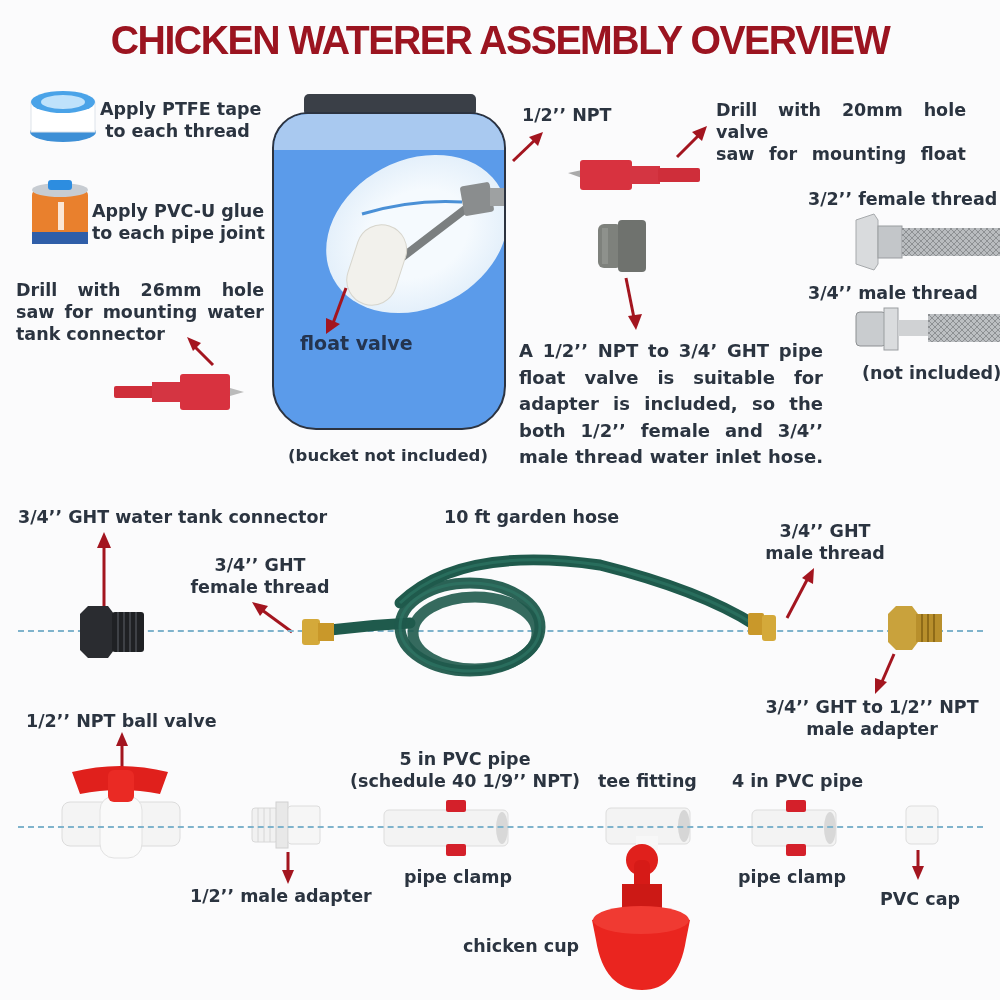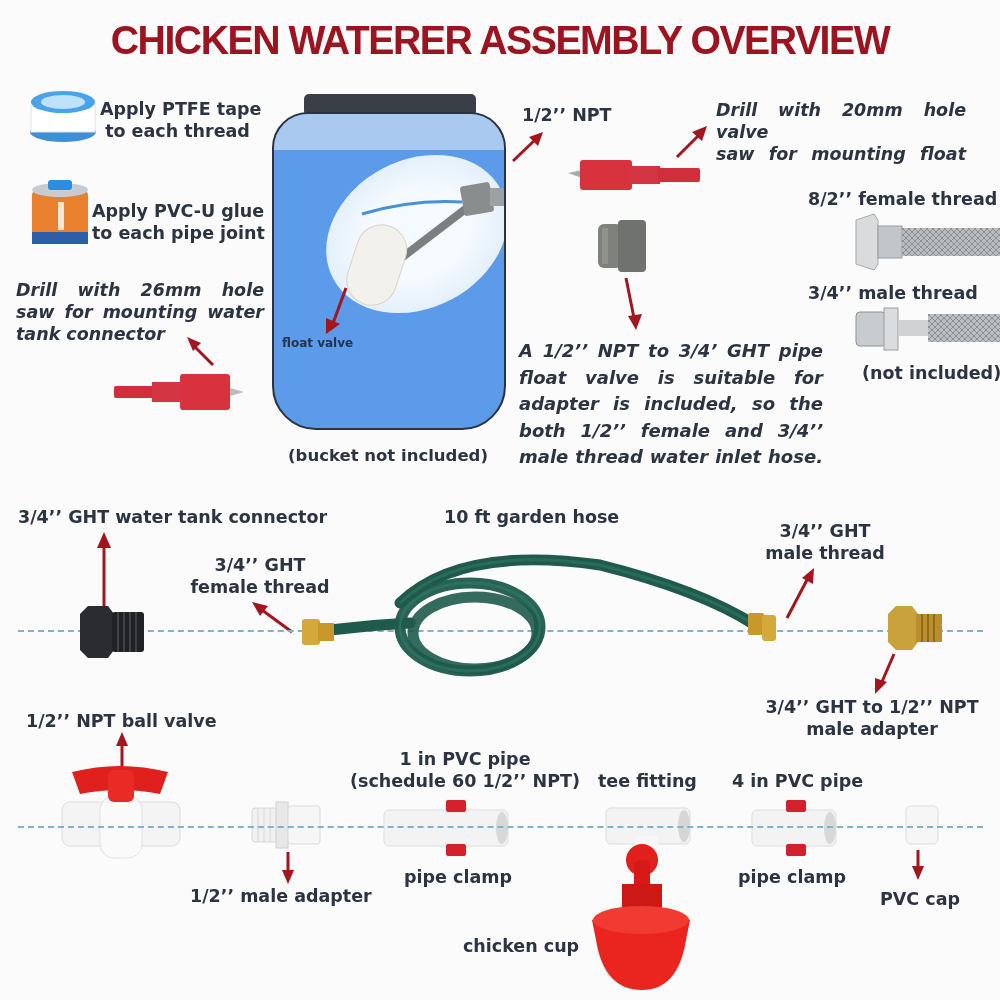--- a/index.html
+++ b/index.html
@@ -3,21 +3,21 @@
 <meta charset="utf-8">
 <style>
   html, body { margin:0; padding:0; }
   body { width:1000px; height:1000px; background:#fbfbfc; position:relative; overflow:hidden;
          font-family:"DejaVu Sans", sans-serif; color:#2b3440; }
   .abs { position:absolute; }
   .title { left:0; top:18px; width:1000px; text-align:center; font-family:"Liberation Sans", sans-serif;
            font-weight:bold; font-size:40px; color:#9b1420; letter-spacing:-1.5px; transform:scaleX(0.98); }
   .lbl { font-weight:bold; font-size:17.5px; line-height:22px; color:#2b3440; white-space:nowrap; }
   .c { text-align:center; }
-  .just { text-align:justify; text-align-last:justify; white-space:normal;font-style:italic; }
+  .just { text-align:justify; text-align-last:justify; white-space:normal; }
   .just span { display:block; text-align:justify; text-align-last:justify; }
   .dash { height:0; border-top:2px dashed #7fb3cc; }
   svg { position:absolute; overflow:visible; }
 </style>
 </head>
 <body>
 
 <div class="abs title">CHICKEN WATERER ASSEMBLY OVERVIEW</div>
 
 <svg style="left:28px;top:88px" width="70" height="56" viewBox="0 0 70 56">
@@ -70,21 +70,21 @@
     <path d="M20 50 Q70 35 120 38" stroke="#4a90d6" stroke-width="3" fill="none"></path>
     <line x1="45" y1="105" x2="130" y2="40" stroke="#7b7f80" stroke-width="8" stroke-linecap="round"></line>
     <rect x="120" y="20" width="30" height="30" rx="3" fill="#8a8d8e" transform="rotate(-10 135 35)"></rect>
     <rect x="148" y="24" width="14" height="18" fill="#9ea1a2"></rect>
     <rect x="10" y="60" width="50" height="82" rx="25" fill="#f2f1ec" stroke="#d7d5cc" transform="rotate(18 35 100)"></rect>
   </svg>
   <svg style="left:50px;top:192px" width="30" height="52">
     <line x1="24" y1="2" x2="10" y2="40" stroke="#a3151f" stroke-width="3"></line>
     <polygon points="4,48 4,32 18,38" fill="#a3151f"></polygon>
   </svg>
-  <div class="abs lbl" style="left:10px;top:238px;font-size:12px;color:#24344f">float valve</div>
+  <div class="abs lbl" style="left:28px;top:238px;font-size:19px;color:#24344f">float valve</div>
 </div>
 <div class="abs lbl c" style="left:272px;top:445px;width:232px;font-size:16.5px">(bucket not included)</div>
 
 <svg style="left:510px;top:130px" width="36" height="34">
   <line x1="3" y1="31" x2="26" y2="9" stroke="#a3151f" stroke-width="3"></line>
   <polygon points="33,2 28,16 19,7" fill="#a3151f"></polygon>
 </svg>
 <div class="abs lbl" style="left:522px;top:104px">1/2’’ NPT</div>
 
 <svg style="left:568px;top:158px" width="135" height="34" viewBox="0 0 135 34">
@@ -113,21 +113,21 @@
   <polygon points="16,54 8,40 22,38" fill="#a3151f"></polygon>
 </svg>
 <div class="abs lbl just" style="left:519px;top:338px;width:304px;font-size:18px;line-height:26.5px">
   <span>A 1/2’’ NPT to 3/4’ GHT pipe</span>
   <span>float valve is suitable for</span>
   <span>adapter is included, so the</span>
   <span>both 1/2’’ female and 3/4’’</span>
   <span>male thread water inlet hose.</span>
 </div>
 
-<div class="abs lbl" style="left:808px;top:188px">8/2’’ female thread</div>
+<div class="abs lbl" style="left:808px;top:188px">3/2’’ female thread</div>
 <svg style="left:852px;top:214px" width="148" height="56" viewBox="0 0 148 56">
   <polygon points="4,6 22,0 26,6 26,50 22,56 4,50" fill="#d9dbdd" stroke="#a6a9ac"></polygon>
   <rect x="26" y="12" width="24" height="32" fill="#c3c6c9" stroke="#9a9da0"></rect>
   <rect x="50" y="14" width="98" height="28" fill="#b9bcbf"></rect>
   <pattern id="braid" width="6" height="6" patternUnits="userSpaceOnUse">
       <path d="M0 6 L6 0 M0 0 L6 6" stroke="#8d9093" stroke-width="1"></path>
     </pattern>
   <rect x="50" y="14" width="98" height="28" fill="url(#braid)"></rect>
 </svg>
 <div class="abs lbl" style="left:808px;top:282px">3/4’’ male thread</div>
@@ -233,22 +233,22 @@
   <rect x="26" y="2" width="12" height="46" fill="#e8e8e8" stroke="#d0d0d0"></rect>
   <rect x="38" y="6" width="32" height="38" rx="3" fill="#f6f6f6" stroke="#dcdcdc"></rect>
 </svg>
 <svg style="left:280px;top:852px" width="16" height="32">
   <line x1="8" y1="0" x2="8" y2="20" stroke="#a3151f" stroke-width="3"></line>
   <polygon points="2,18 8,32 14,18" fill="#a3151f"></polygon>
 </svg>
 <div class="abs lbl" style="left:190px;top:885px">1/2’’ male adapter</div>
 
 <div class="abs lbl c" style="left:340px;top:748px;width:250px">
-  <div>1 in PVC pipe</div>
-  <div>(schedule 60 1/2’’ NPT)</div>
+  <div>5 in PVC pipe</div>
+  <div>(schedule 40 1/9’’ NPT)</div>
 </div>
 <svg style="left:382px;top:800px" width="128" height="56" viewBox="0 0 128 56">
   <rect x="2" y="10" width="124" height="36" rx="5" fill="#f3f3f3" stroke="#dddddd"></rect>
   <ellipse cx="120" cy="28" rx="6" ry="16" fill="#d8d8d8"></ellipse>
   <rect x="64" y="0" width="20" height="12" rx="2" fill="#d4202a"></rect>
   <rect x="64" y="44" width="20" height="12" rx="2" fill="#d4202a"></rect>
 </svg>
 <div class="abs lbl" style="left:404px;top:866px">pipe clamp</div>
 
 <div class="abs lbl" style="left:598px;top:770px">tee fitting</div>

